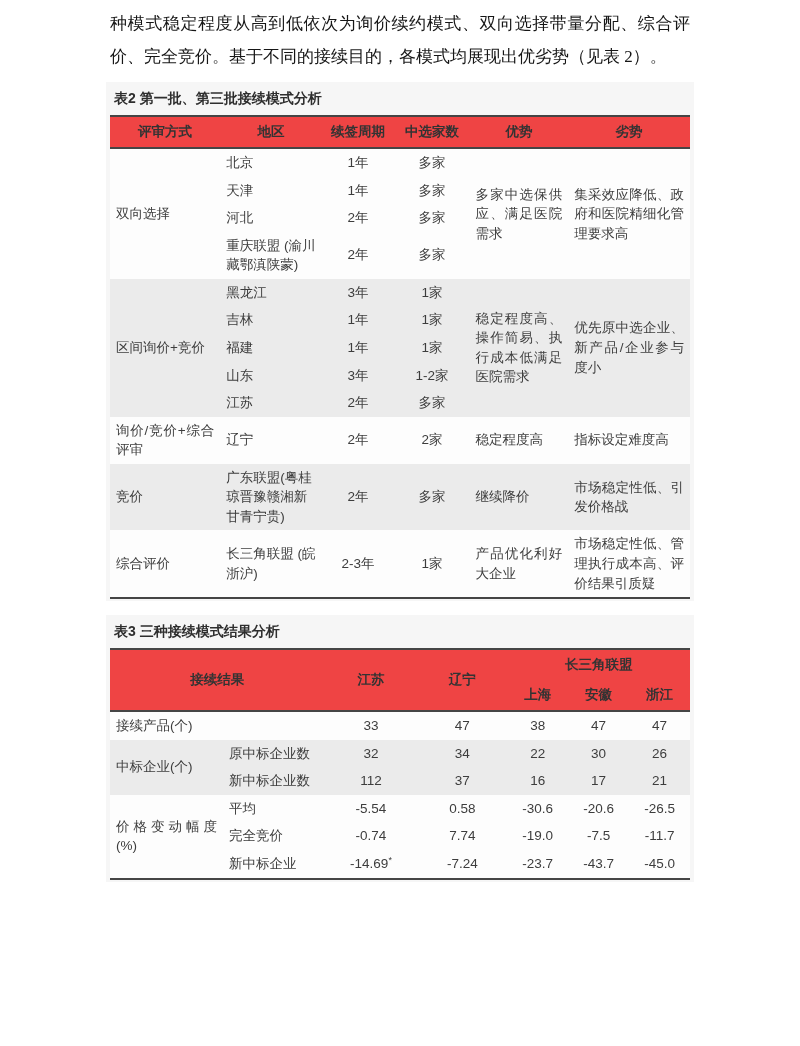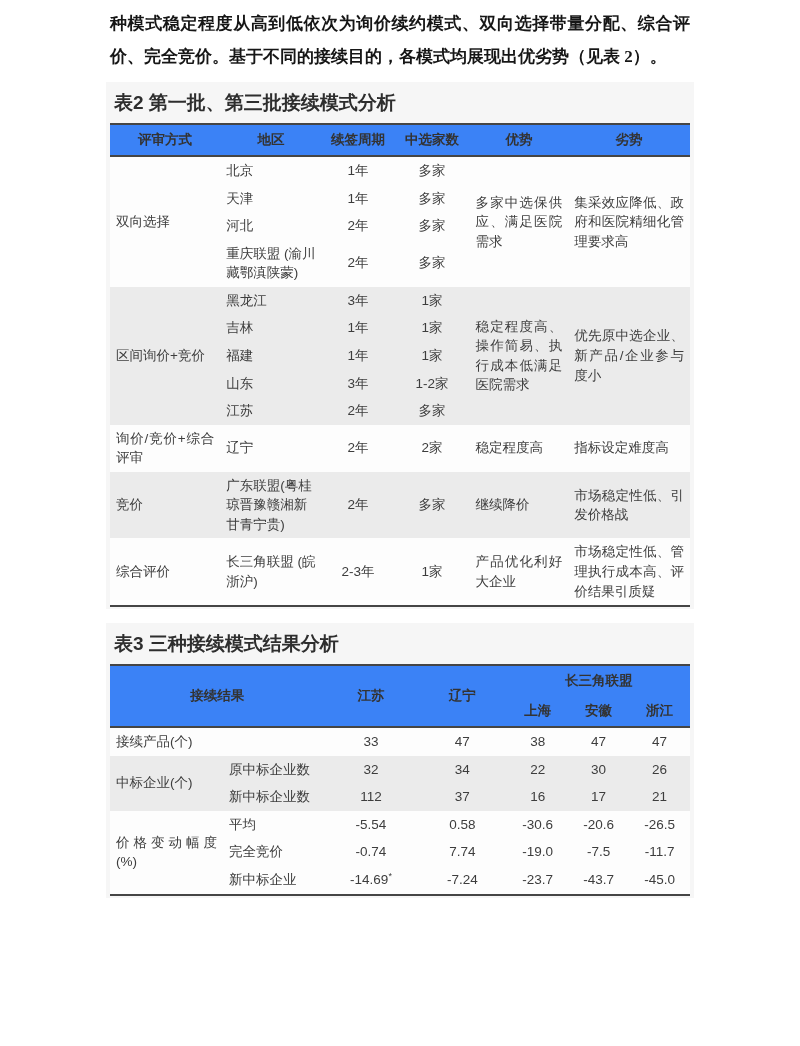--- a/index.html
+++ b/index.html
@@ -14,48 +14,47 @@
     padding: 7px 110px 0 110px;
     overflow: hidden;
   }
   p.body-text {
     margin: 0 0 9px 0;
     font-size: 17px;
     line-height: 33px;
     text-align: justify;
     text-justify: inter-ideograph;
     color: #161616;
-    font-weight: bold;
   }
   p.indent { text-indent: 2em; }
 
   
   .table-band {
     background: #f6f6f6;
     margin: 4px -4px 14px -4px;
     padding: 0 4px 2px 4px;
   }
   .table-title {
     font-family: "Liberation Sans", "DejaVu Sans", sans-serif;
     font-weight: bold;
-    font-size: 19px;
+    font-size: 14px;
     color: #2e2e2e;
     padding: 8px 4px 7px 4px;
   }
   table.doc-table {
     width: 100%;
     border-collapse: collapse;
     table-layout: fixed;
     font-family: "Liberation Sans", "DejaVu Sans", sans-serif;
     font-size: 13.5px;
     color: #3d3d3d;
     border-bottom: 2px solid #454545;
   }
   table.doc-table thead th {
-    background: #3b82f6;
+    background: #ef4444;
     font-weight: bold;
     color: #333333;
     text-align: center;
     padding: 6px 4px;
   }
   table.doc-table thead tr.rule-top th { border-top: 2px solid #454545; }
   table.doc-table thead tr.rule-bottom th,
   table.doc-table thead th.span-rows { border-bottom: 2px solid #454545; }
   table.doc-table td {
     padding: 4px 6px;

